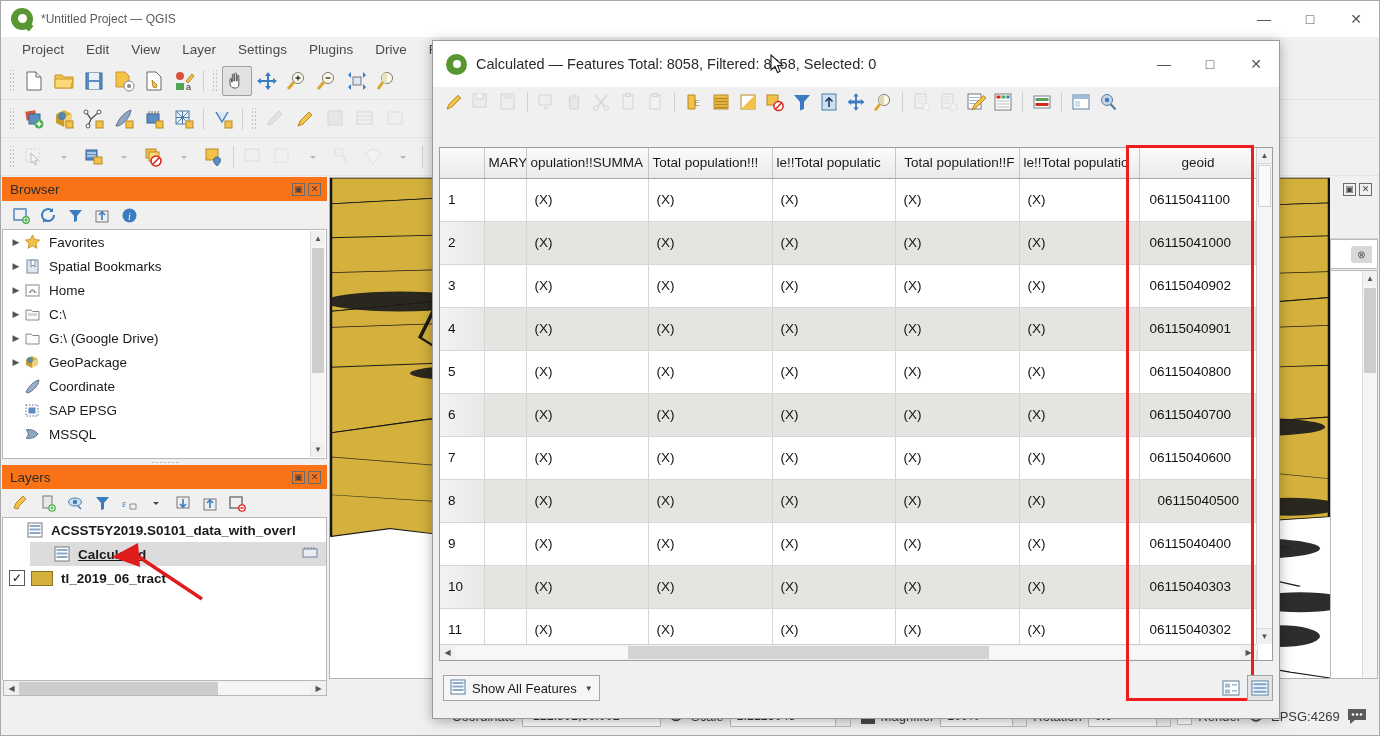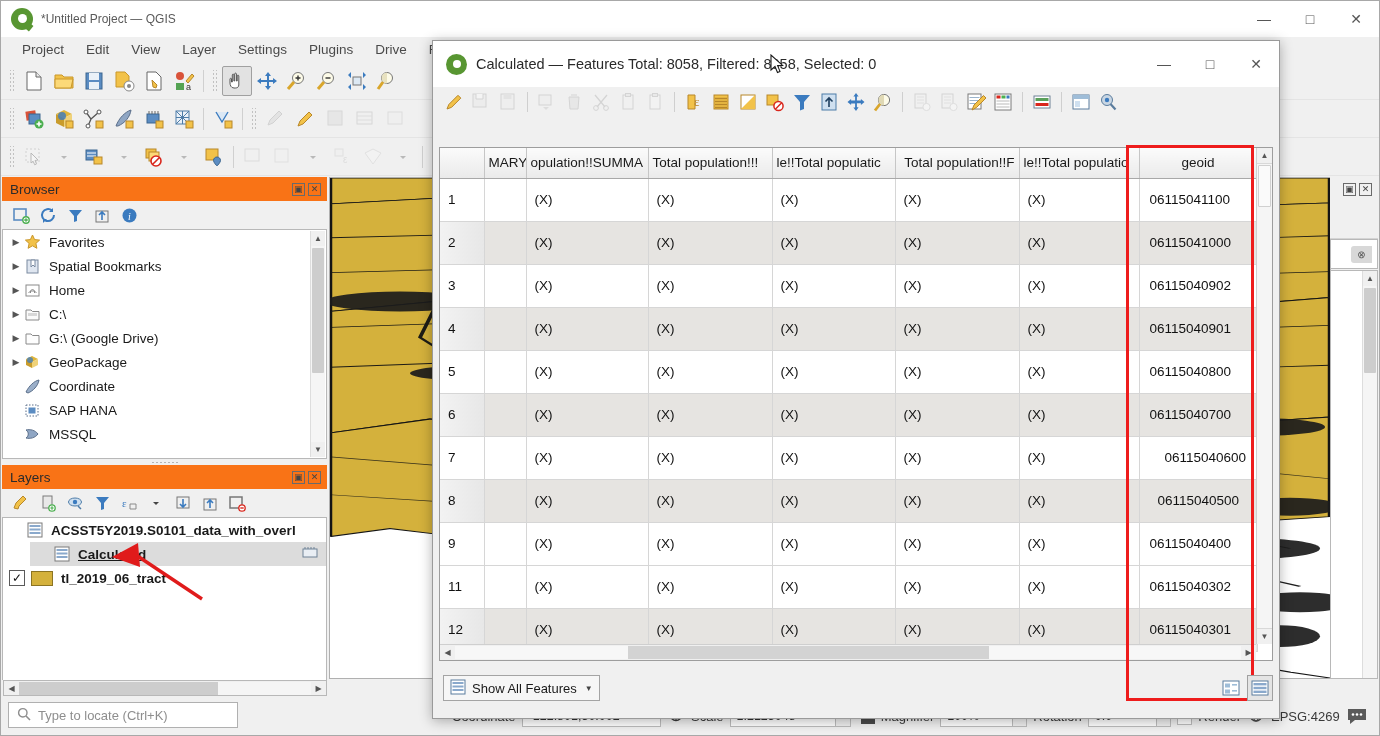--- a/index.html
+++ b/index.html
@@ -590,21 +590,21 @@
           <span>Coordinate</span>
         </div>
         <div class="tree-row">
           <span class="tw"></span>
           <span class="ticon">
                 <svg width="17" height="17" viewBox="0 0 17 17">
                   <rect x="2" y="3" width="12" height="11" fill="none" stroke="#5a6e8a" stroke-dasharray="1.5 1.5"></rect>
                   <rect x="4.5" y="5.5" width="7" height="6" fill="#5b8cc2"></rect>
                 </svg>
               </span>
-          <span>SAP HANA</span>
+          <span>SAP EPSG</span>
         </div>
         <div class="tree-row">
           <span class="tw"></span>
           <span class="ticon">
                 <svg width="17" height="17" viewBox="0 0 17 17">
                   <path d="M2 4c4-1 9 0 12 4-3 4-8 5-12 4 3-2 3-6 0-8z" fill="#8fa6c4" stroke="#5a6e8a"></path>
                 </svg>
               </span>
           <span>MSSQL</span>
         </div>
@@ -823,28 +823,20 @@
     <div style="position:absolute;left:1px;top:0;width:324px;height:16px;">
       <div class="hscroll" style="border:1px solid #b8b8b8;height:16px;">
         <div class="hs-arrow">◀</div>
         <div class="hs-track">
               <div class="hs-thumb" style="left:0;width:68%;"></div>
             </div>
         <div class="hs-arrow">▶</div>
       </div>
     </div>
 
-    <div class="locate-box">
-      <span>
-        <svg width="14" height="14" viewBox="0 0 14 14">
-              <circle cx="5.8" cy="5.8" r="4.2" fill="none" stroke="#8e8e8e" stroke-width="1.4"></circle>
-              <path d="M9 9l4 4" stroke="#8e8e8e" stroke-width="1.6"></path>
-            </svg></span>
-      <span class="locate-ph">Type to locate (Ctrl+K)</span>
-    </div>
 
     <div class="status-row">
       <span>Coordinate</span>
       <span class="sfield" style="width:160px;">-122.801,30.002</span>
       <span>
         <svg width="18" height="16" viewBox="0 0 18 16">
               <circle cx="9" cy="8" r="5.5" fill="none" stroke="#3a3a3a" stroke-width="1.4"></circle>
               <path d="M9 2.5v11M3.5 8h11" stroke="#3a3a3a" stroke-width="1.1"></path>
             </svg></span>
       <span>Scale</span>
@@ -1131,41 +1123,51 @@
               <td style="padding-left: 10px;">06115040700</td>
             </tr>
             <tr>
               <td class="rownum">7</td>
               <td></td>
               <td>(X)</td>
               <td>(X)</td>
               <td>(X)</td>
               <td>(X)</td>
               <td>(X)</td>
-              <td style="padding-left: 25px;">06115040600</td>
+              <td style="padding-left: 10px;">06115040600</td>
             </tr>
             <tr class="alt">
               <td class="rownum">8</td>
               <td></td>
               <td>(X)</td>
               <td>(X)</td>
               <td>(X)</td>
               <td>(X)</td>
               <td>(X)</td>
               <td style="padding-left: 18px;">06115040500</td>
             </tr>
             <tr>
               <td class="rownum">9</td>
               <td></td>
               <td>(X)</td>
               <td>(X)</td>
               <td>(X)</td>
               <td>(X)</td>
               <td>(X)</td>
               <td style="padding-left: 10px;">06115040400</td>
+            </tr>
+            <tr class="alt">
+              <td class="rownum">10</td>
+              <td></td>
+              <td>(X)</td>
+              <td>(X)</td>
+              <td>(X)</td>
+              <td>(X)</td>
+              <td>(X)</td>
+              <td style="padding-left: 10px;">06115040303</td>
             </tr>
             <tr>
               <td class="rownum">11</td>
               <td></td>
               <td>(X)</td>
               <td>(X)</td>
               <td>(X)</td>
               <td>(X)</td>
               <td>(X)</td>
               <td style="padding-left: 10px;">06115040302</td>

